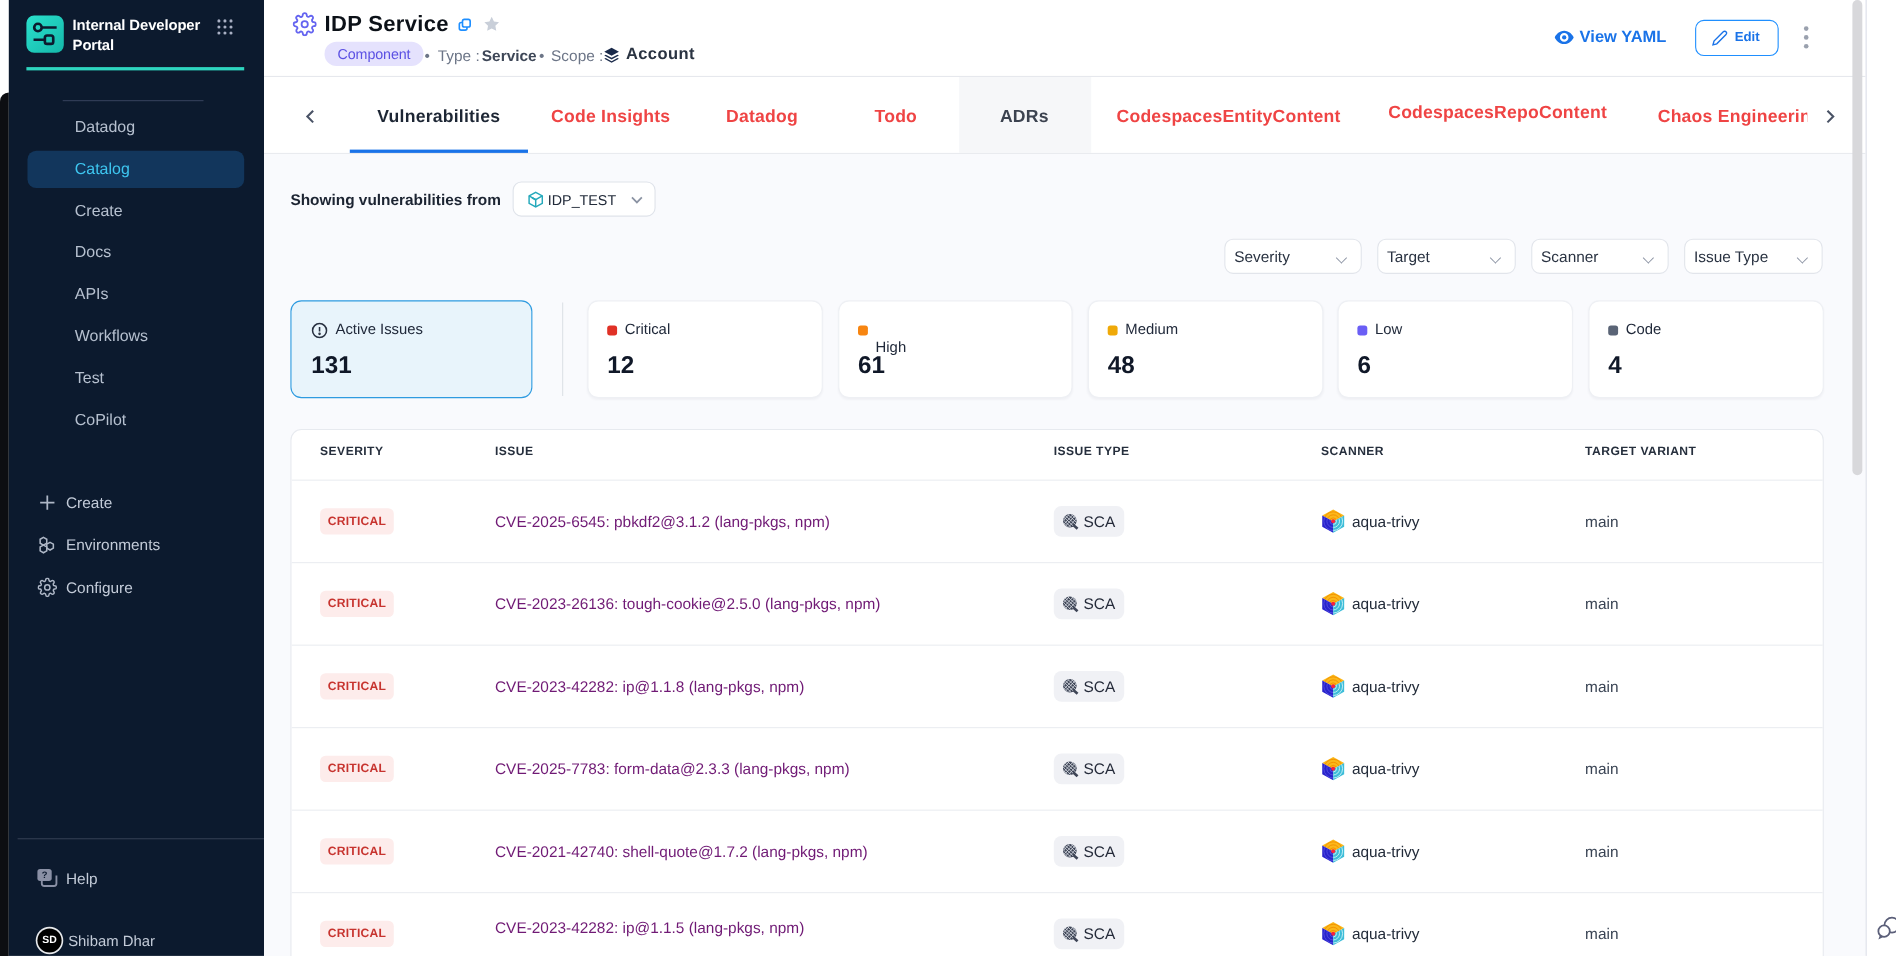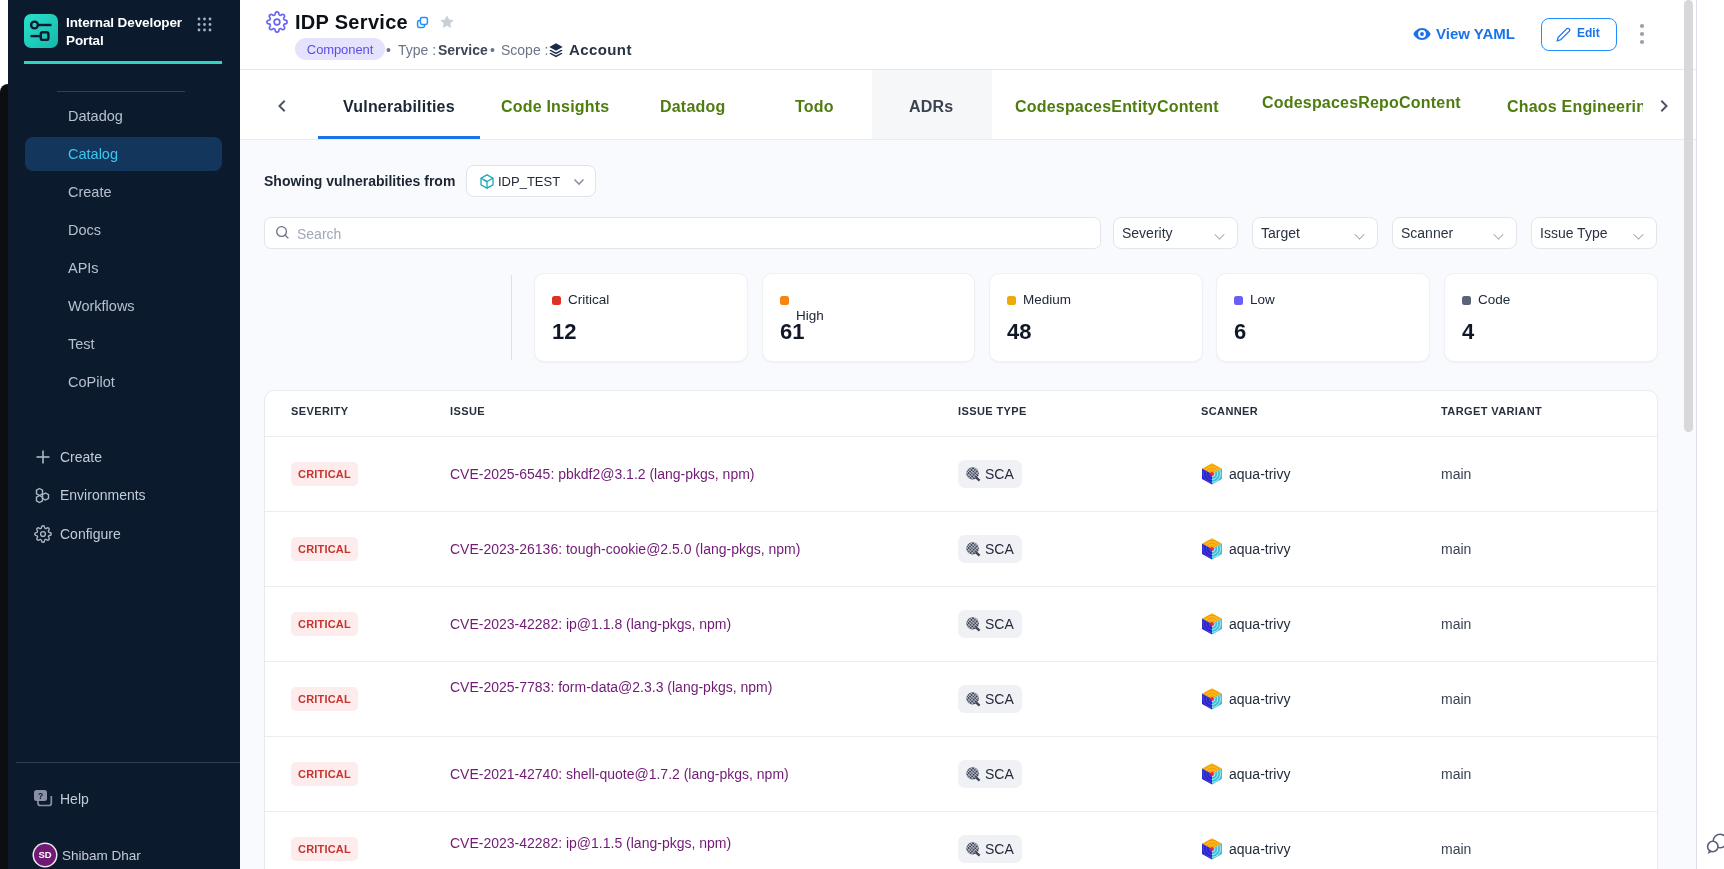--- a/index.html
+++ b/index.html
@@ -15,33 +15,33 @@
 #sbtitle { left:58px; top:14px; width:126px; color:#fff; font-size:13.5px; font-weight:700; line-height:18px; letter-spacing:-0.1px; }
 #gridicon { left:189px; top:17px; }
 #tealline { left:16px; top:61px; width:198px; height:3px; background:#2ed5bf; }
 #sbdiv1 { left:49px; top:91px; width:128px; height:1px; background:#33405a; }
 .navitem { left:60px; width:150px; height:20px; color:#b6c0cf; font-size:14.5px; line-height:20px; }
 #cat-active { left:17px; top:137px; width:197px; height:34px; background:#12365c; border-radius:8px; }
 #cat-text { left:60px; top:144px; color:#3ec6f0; font-size:14.5px; line-height:20px; }
 .lowitem { color:#c3cbd8; font-size:14px; line-height:20px; left:52px; }
 .lowicon { left:26px; width:18px; height:18px; color:#aeb7c6; }
 #sbdiv2 { left:8px; top:762px; width:232px; height:1px; background:#323e52; }
-#avatar { left:26px; top:844px; width:22px; height:22px; border-radius:50%; background:#701a75; box-shadow:0 0 0 1.5px #e8eaed; color:#fff; font-size:9.5px; font-weight:700; text-align:center; line-height:22px; }
+#avatar { left:26px; top:844px; width:22px; height:22px; border-radius:50%; background:#000000; box-shadow:0 0 0 1.5px #e8eaed; color:#fff; font-size:9.5px; font-weight:700; text-align:center; line-height:22px; }
 
 
 #content { left:240px; top:0; width:1456px; height:869px; background:#f9fafd; }
 #header { left:0; top:0; width:1456px; height:69px; background:#fff; }
 #tabbar { left:0; top:69px; width:1456px; height:71px; background:#fff; border-bottom:1px solid #e9ebef; border-top:1px solid #e6e8ed; }
 #rightgutter { left:1696px; top:0; width:28px; height:869px; background:#fff; border-left:1px solid #dcdee9; }
 #scrollthumb { left:1684px; top:0px; width:9px; height:432px; background:#d8d8db; border-radius:5px; }
 
 h1 { font-size:20px; font-weight:700; color:#0c1118; letter-spacing:0.3px; line-height:26px; }
 .pill { background:#e5e2fd; color:#5b50e3; font-size:13px; font-weight:500; border-radius:11px; padding:3.5px 0; width:90px; text-align:center; display:inline-block; letter-spacing:-0.1px; }
 .subtext { color:#6c7587; font-size:14px; }
-.tab { font-size:16px; font-weight:700; color:#4d7c0f; letter-spacing:0.2px; line-height:16px; }
+.tab { font-size:16px; font-weight:700; color:#ef4444; letter-spacing:0.2px; line-height:16px; }
 .tab.active { color:#1d2634; }
 
 
 .card { background:#fff; border:1px solid #eef0f4; border-radius:10px; box-shadow:0 1px 2px rgba(16,24,40,.04); }
 .dot { width:9px; height:9px; border-radius:2.5px; display:inline-block; }
 .cardtitle { font-size:13.5px; color:#20293a; }
 .cardnum { font-size:22px; font-weight:700; color:#101828; }
 
 
 #tablewrap { left:24px; top:390px; width:1394px; height:496px; background:#fff; border:1px solid #e7eaef; border-radius:10px; overflow:hidden; }
@@ -240,40 +240,42 @@
         <path d="M3 7 L12 12 L21 7"></path>
         <path d="M12 12 V22"></path>
       <path d="M7 9.5 L12 12.2" stroke-width="2.4"></path>
     </svg>
     <div class="abs" style="left:31px; top:8px; font-size:13px; font-weight:500; color:#222b3a;">IDP_TEST</div>
     <svg class="abs" style="left:106px; top:12px;" width="12" height="8" viewBox="0 0 12 8" fill="none" stroke="#8b93a3" stroke-width="1.6">
         <path d="M1.5 1.5 L6 6 L10.5 1.5"></path>
       </svg>
   </div>
 
-  <div class="abs" style="left:24px; top:217px; width:837px; height:32px; background:#fff; border:1px solid #e2e5eb; border-radius:7px;">
-    <svg class="abs" style="left:10px; top:7px;" width="15" height="15" viewBox="0 0 16 16" fill="none" stroke="#6a7284" stroke-width="1.4">
-        <circle cx="7" cy="7" r="5.2"></circle>
-        <line x1="10.9" y1="10.9" x2="14.3" y2="14.3"></line>
-      </svg>
-    <div class="abs" style="left:32px; top:8px; font-size:14px; color:#a0a8b6;">Search</div>
-  </div>
   <div class="abs filterbox" style="left:873px; top:217px; width:125px;">
       <span>Severity</span>
     </div>
   <div class="abs filterbox" style="left:1012px; top:217px; width:126px;">
       <span>Target</span>
     </div>
   <div class="abs filterbox" style="left:1152px; top:217px; width:125px;">
       <span>Scanner</span>
     </div>
   <div class="abs filterbox" style="left:1291px; top:217px; width:126px;">
       <span>Issue Type</span>
     </div>
 
+  <div class="abs" style="left:24px; top:273px; width:220px; height:89px; background:#e8f4fb; border:1.5px solid #2e9be0; border-radius:10px;">
+    <svg class="abs" style="left:18px; top:18.5px;" width="15" height="15" viewBox="0 0 16 16" fill="none" stroke="#273040" stroke-width="1.5">
+        <circle cx="8" cy="8" r="6.8"></circle>
+        <line x1="8" y1="4.6" x2="8" y2="8.8"></line>
+        <circle cx="8" cy="11.2" r="0.5" fill="#273040"></circle>
+      </svg>
+    <div class="abs cardtitle" style="left:40px; top:18px;">Active Issues</div>
+    <div class="abs" style="left:18px; top:45px; font-size:22px; font-weight:700; color:#101828;">131</div>
+  </div>
   <div class="abs" style="left:271px; top:275px; width:1px; height:85px; background:#dde1e7;"></div>
   <div class="abs card" style="left:294px; top:273px; width:214px; height:89px;">
     <span class="abs dot" style="left:16.5px; top:21.5px; background:#e03126;"></span>
     <div class="abs cardtitle" style="left:33px; top:18px;">Critical</div>
     <div class="abs cardnum" style="left:17px; top:45px;">12</div>
   </div>
   <div class="abs card" style="left:522px; top:273px; width:213px; height:89px;">
     <span class="abs dot" style="left:16.5px; top:21.5px; background:#f78511;"></span>
     <div class="abs cardtitle" style="left:33px; top:18px;margin-top:16px;">High</div>
     <div class="abs cardnum" style="left:17px; top:45px;">61</div>
@@ -332,21 +334,21 @@
           <use href="#scaicon"></use>
         </svg>SCA</span>
     <svg class="abs" style="left:936px; top:221px;" width="22" height="23">
         <use href="#trivy"></use>
       </svg>
     <div class="abs scanner" style="left:964px; top:225px;">aqua-trivy</div>
     <div class="abs variant" style="left:1176px; top:225px;">main</div>
     <div class="abs rowline" style="top:270px;"></div>
 
     <span class="abs sevbadge" style="left:26px; top:296px;">CRITICAL</span>
-    <div class="abs issue" style="left:185px; top:288px;">CVE-2025-7783: form-data@2.3.3 (lang-pkgs, npm)</div>
+    <div class="abs issue" style="left:185px; top:300px;">CVE-2025-7783: form-data@2.3.3 (lang-pkgs, npm)</div>
     <span class="abs scapill" style="left:693px; top:294px;"><svg width="16" height="16">
           <use href="#scaicon"></use>
         </svg>SCA</span>
     <svg class="abs" style="left:936px; top:296px;" width="22" height="23">
         <use href="#trivy"></use>
       </svg>
     <div class="abs scanner" style="left:964px; top:300px;">aqua-trivy</div>
     <div class="abs variant" style="left:1176px; top:300px;">main</div>
     <div class="abs rowline" style="top:345px;"></div>
 

